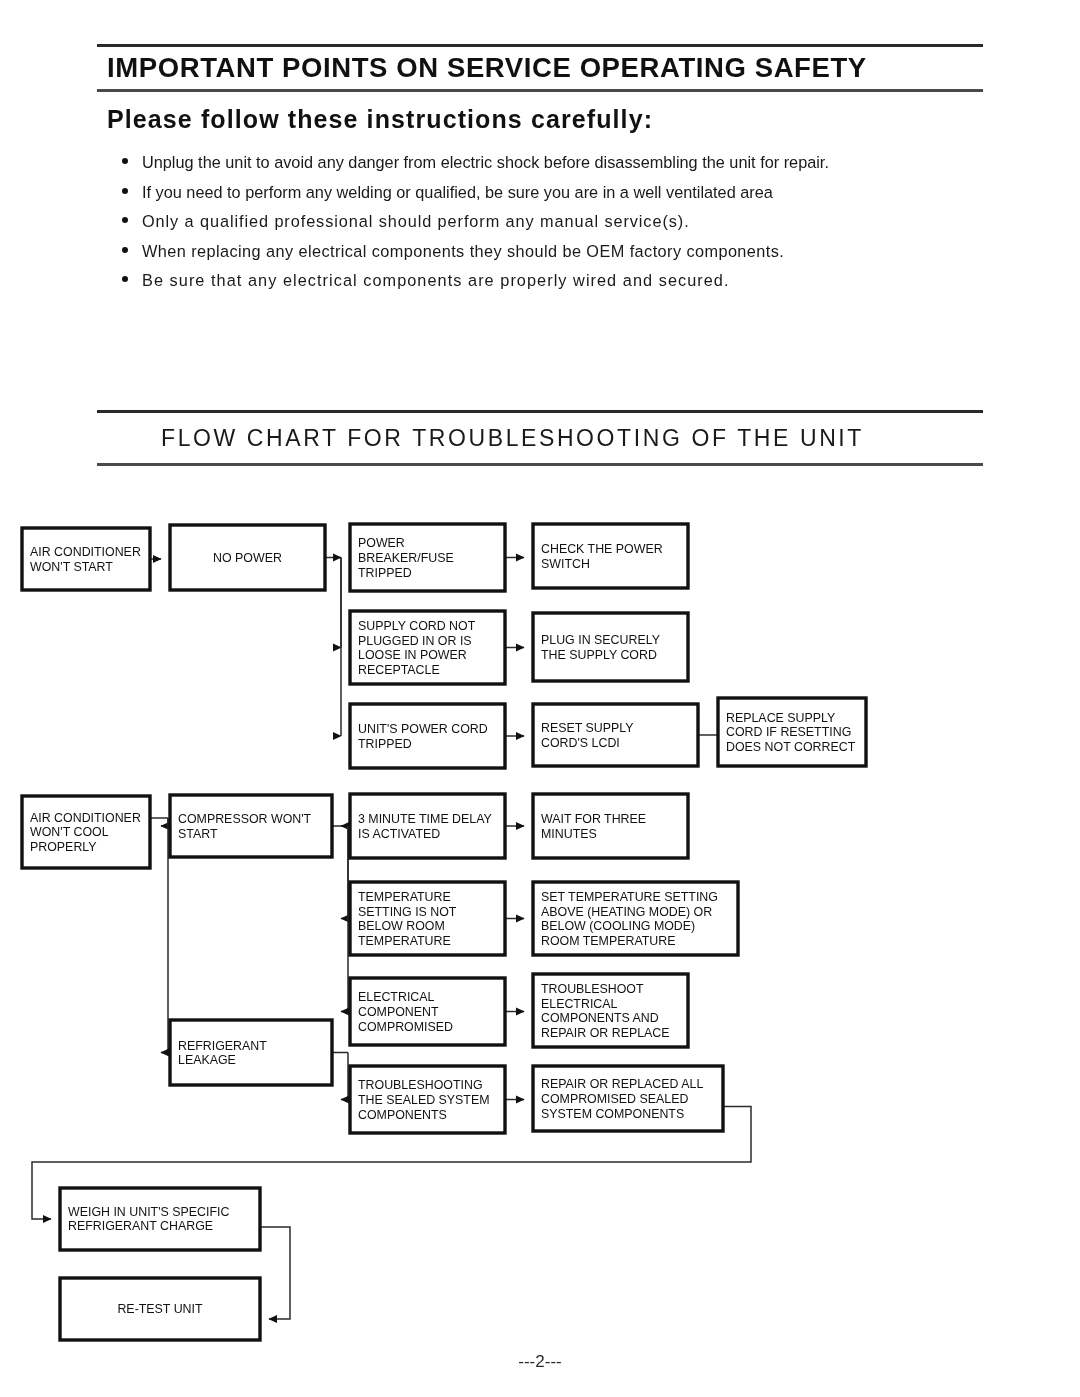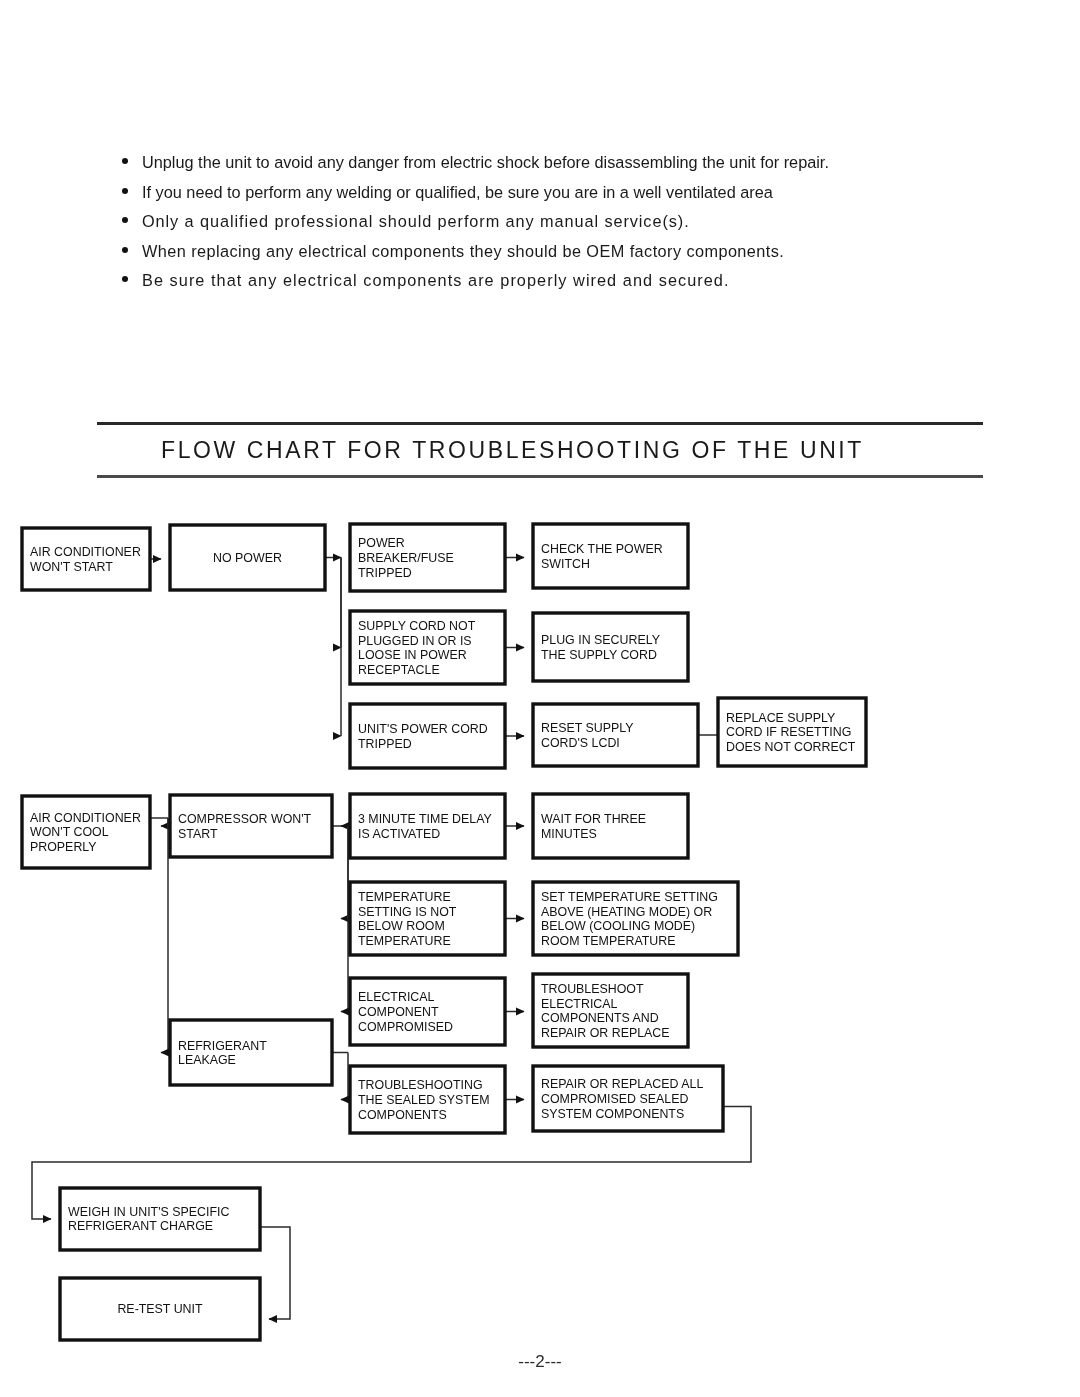--- a/index.html
+++ b/index.html
@@ -22,40 +22,46 @@
   .bullets{position:absolute;left:120px;top:152px;width:862px;}
   .bullet{position:relative;padding-left:22px;margin-bottom:8.5px;
           font-size:16.3px;line-height:1.29;color:#1a1a1a;}
   .bullet .dot{position:absolute;left:2px;top:6px;width:6px;height:6px;
                border-radius:50%;background:#111;}
   .bullet.sp1{letter-spacing:.92px;}
   .bullet.sp2{letter-spacing:.42px;}
   .bullet.sp3{letter-spacing:1.05px;}
 
   
-  .sec2{position:absolute;left:97px;top:422px;width:886px;}
+  .sec2{position:absolute;left:97px;top:410px;width:886px;}
   .h3{font-size:23px;letter-spacing:2.6px;padding:12px 0 11px 64px;color:#1a1a1a;}
 
   
   .flow{position:absolute;left:0;top:496px;width:908px;height:880px;}
   .flow svg{display:block;}
 
   .boxtext{font-family:"Liberation Sans","DejaVu Sans",sans-serif;
            font-size:12.4px;fill:#121212;}
   .boxtext.ctr{text-anchor:middle;}
 
   
   .footer{position:absolute;left:0;top:1352px;width:1080px;text-align:center;
           font-size:17px;color:#2b2b2b;letter-spacing:0px;}
 </style>
 </head>
 <body>
 
 <div class="page">
 
+  <div class="sec1">
+    <div class="rule-top"></div>
+    <div class="h1">IMPORTANT POINTS ON SERVICE OPERATING SAFETY</div>
+    <div class="rule-bot"></div>
+    <div class="h2">Please follow these instructions carefully:</div>
+  </div>
 
   <div class="bullets">
     <div class="bullet">
       <span class="dot"></span>
       <span>Unplug the unit to avoid any danger from electric shock before disassembling the unit for repair.</span>
     </div>
     <div class="bullet">
       <span class="dot"></span>
       <span>If you need to perform any welding or qualified, be sure you are in a well ventilated area</span>
     </div>

